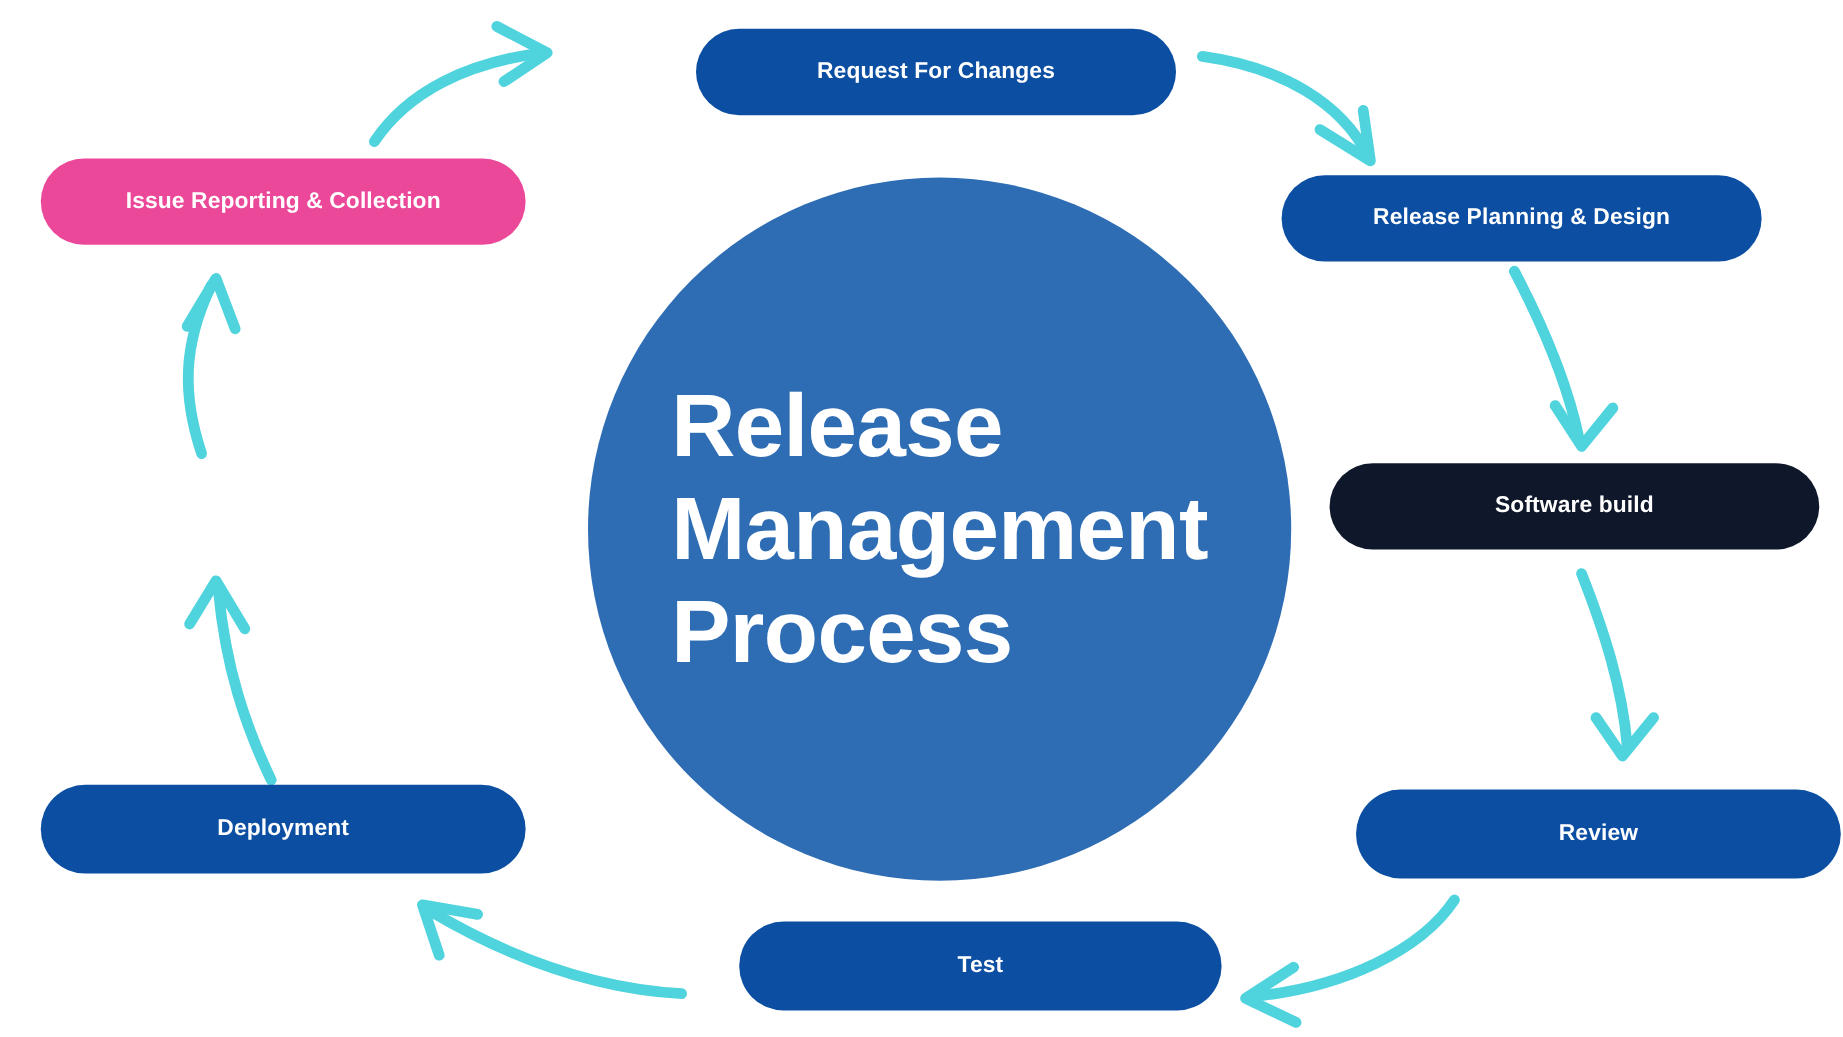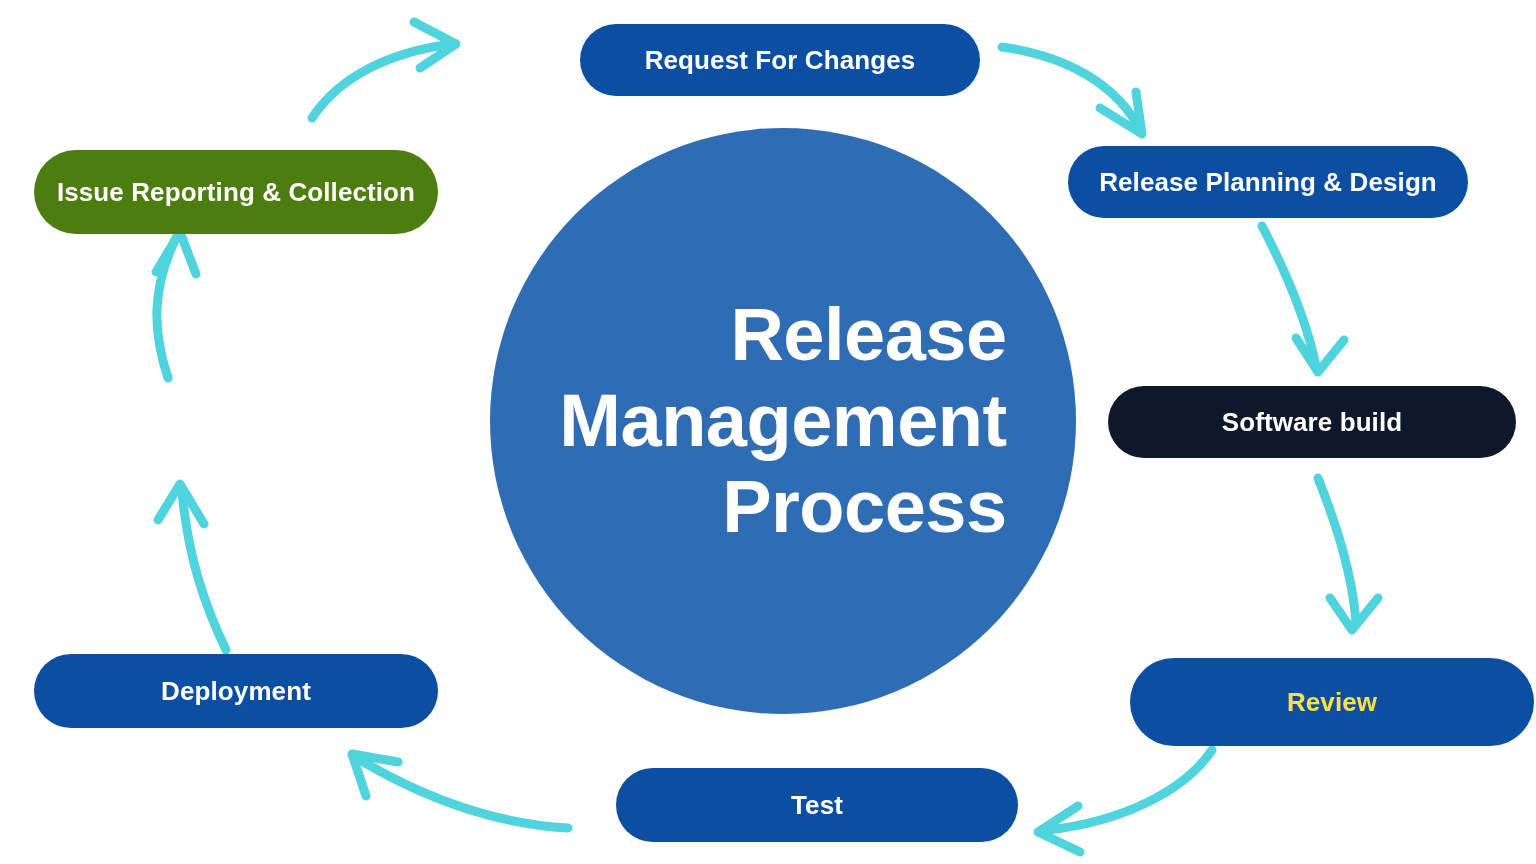--- a/index.html
+++ b/index.html
@@ -23,49 +23,49 @@
     position: absolute;
     left: 0;
     top: 0;
     width: 1536px;
     height: 864px;
     pointer-events: none;
   }
   .hub {
     position: absolute;
     left: 490px;
-    top: 128px;
+    top: 148px;
     width: 586px;
     height: 586px;
     border-radius: 50%;
     background: #2E6DB4;
     display: flex;
     align-items: center;
     justify-content: center;
-    text-align: right;
+    text-align: left;
     box-sizing: border-box;
   }
   .hub-label {
     color: #ffffff;
     font-size: 74px;
     font-weight: bold;
     line-height: 1.16;
     letter-spacing: -0.5px;
     padding: 0 36px;
     white-space: pre-line;
   }
   .pill {
     position: absolute;
     background: #0B4EA2;
     border-radius: 999px;
     display: flex;
     align-items: center;
     box-sizing: border-box;
     color: #ffffff;
-    font-size: 26px;
+    font-size: 19px;
     font-weight: bold;
     letter-spacing: 0.1px;
   }
   .pill span {
     display: block;
     width: 100%;
     white-space: nowrap;
   }
   .pill.align-center span { text-align: center; }
 </style>
@@ -138,30 +138,30 @@
   </div>
 
   <div class="pill align-center" style="left: 1068px; top: 146px; width: 400px; height: 72px; padding: 0px 16px; background: rgb(11, 78, 162); color: rgb(255, 255, 255);">
     <span>Release Planning &amp; Design</span>
   </div>
 
   <div class="pill align-center" style="left: 1108px; top: 386px; width: 408px; height: 72px; padding: 0px 22px; background: #0f172a; color: rgb(255, 255, 255);">
     <span>Software build</span>
   </div>
 
-  <div class="pill align-center" style="left: 1130px; top: 658px; width: 404px; height: 88px; padding: 0px 22px; background: rgb(11, 78, 162); color: #fde047;">
+  <div class="pill align-center" style="left: 1130px; top: 658px; width: 404px; height: 74px; padding: 0px 22px; background: rgb(11, 78, 162); color: #ffffff;">
     <span>Review</span>
   </div>
 
   <div class="pill align-center" style="left: 616px; top: 768px; width: 402px; height: 74px; padding: 16px 22px; background: rgb(11, 78, 162); color: rgb(255, 255, 255);">
     <span>Test</span>
   </div>
 
   <div class="pill align-center" style="left: 34px; top: 654px; width: 404px; height: 74px; padding: 12px 22px; background: rgb(11, 78, 162); color: rgb(255, 255, 255);">
     <span>Deployment</span>
   </div>
 
 
-  <div class="pill align-center" style="left: 34px; top: 150px; width: 404px; height: 84px; padding: 0px 10px; background: #4d7c0f; color: rgb(255, 255, 255);">
+  <div class="pill align-center" style="left: 34px; top: 132px; width: 404px; height: 72px; padding: 0px 10px; background: #ec4899; color: rgb(255, 255, 255);">
     <span>Issue Reporting &amp; Collection</span>
   </div>
 
 </div>
 
 </body></html>

